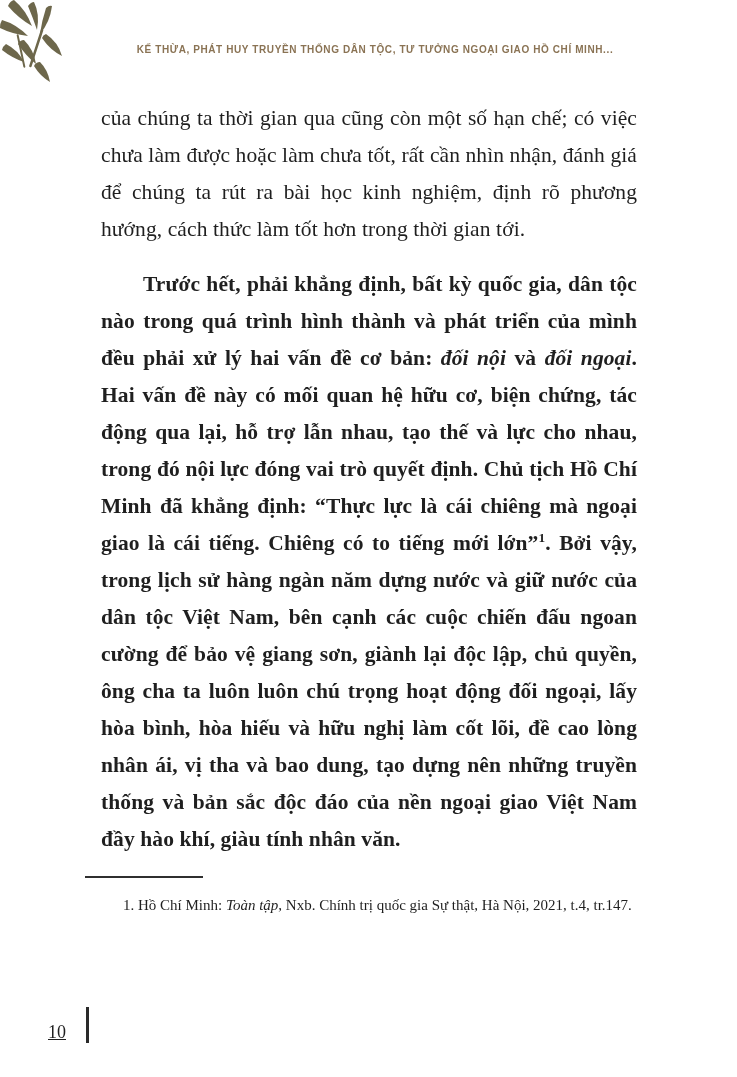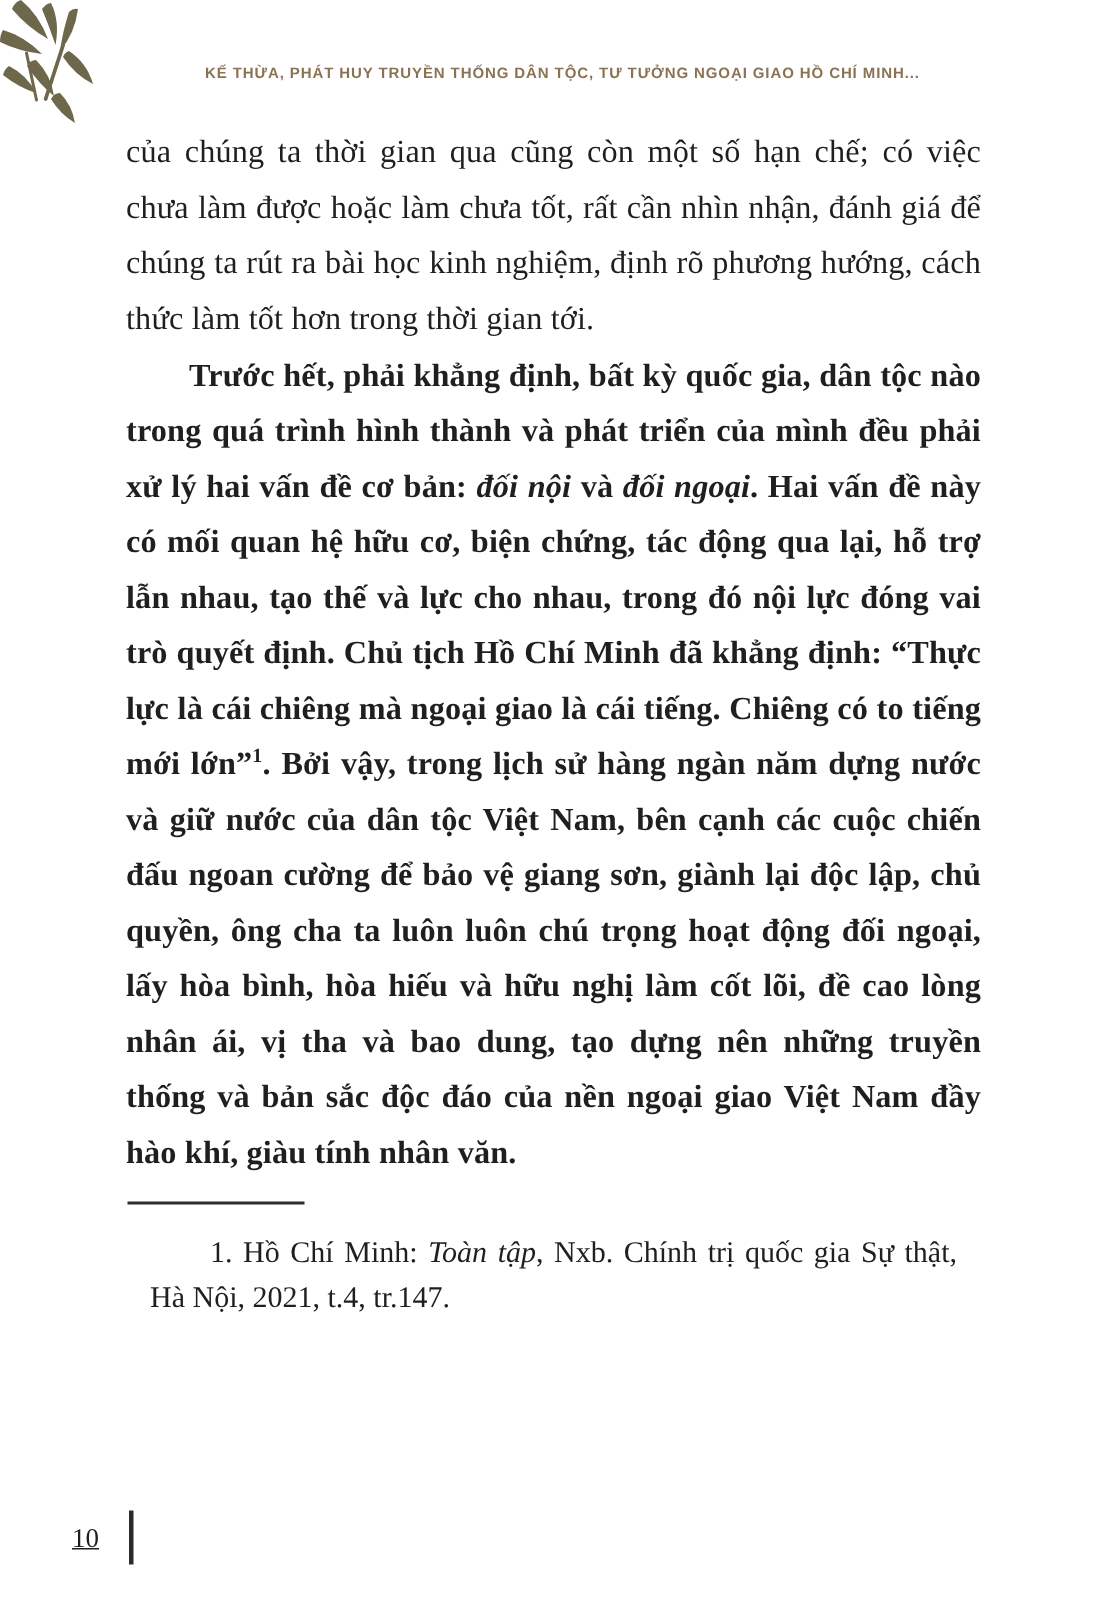--- a/index.html
+++ b/index.html
@@ -31,53 +31,53 @@
     letter-spacing: 0.6px;
     color: #8a7354;
   }
   .content {
     position: absolute;
     top: 82px;
     left: 83px;
     right: 82px;
   }
   .para {
-    margin: 1px;
+    margin: 18px;
     font-size: 21.5px;
     line-height: 37px;
     text-align: justify;
     letter-spacing: 0.1px;
   }
   .para.indent { text-indent: 42px; font-weight: bold; }
   .para em { font-style: italic; }
   .para sup {
     font-size: 0.62em;
     vertical-align: super;
     line-height: 0;
   }
   .footnote-rule {
     width: 118px;
     height: 2px;
     background: #2f2f2f;
     margin: 14px 0 12px 2px;
   }
   .footnote {
-    margin: 17px;
-    font-size: 20px;
+    margin: 0;
+    font-size: 15px;
     line-height: 30px;
     text-align: justify;
     text-indent: 40px;
   }
   .footnote em { font-style: italic; }
   .page-footer {
     position: absolute;
     left: 48px;
     bottom: 34px;
     display: flex;
-    align-items: center;
+    align-items: flex-end;
     text-decoration: underline;
   }
   .page-number {
     font-size: 18px;
     color: #1f1f1f;
   }
   .page-number-bar {
     width: 3px;
     height: 36px;
     background: #2a2a2a;

